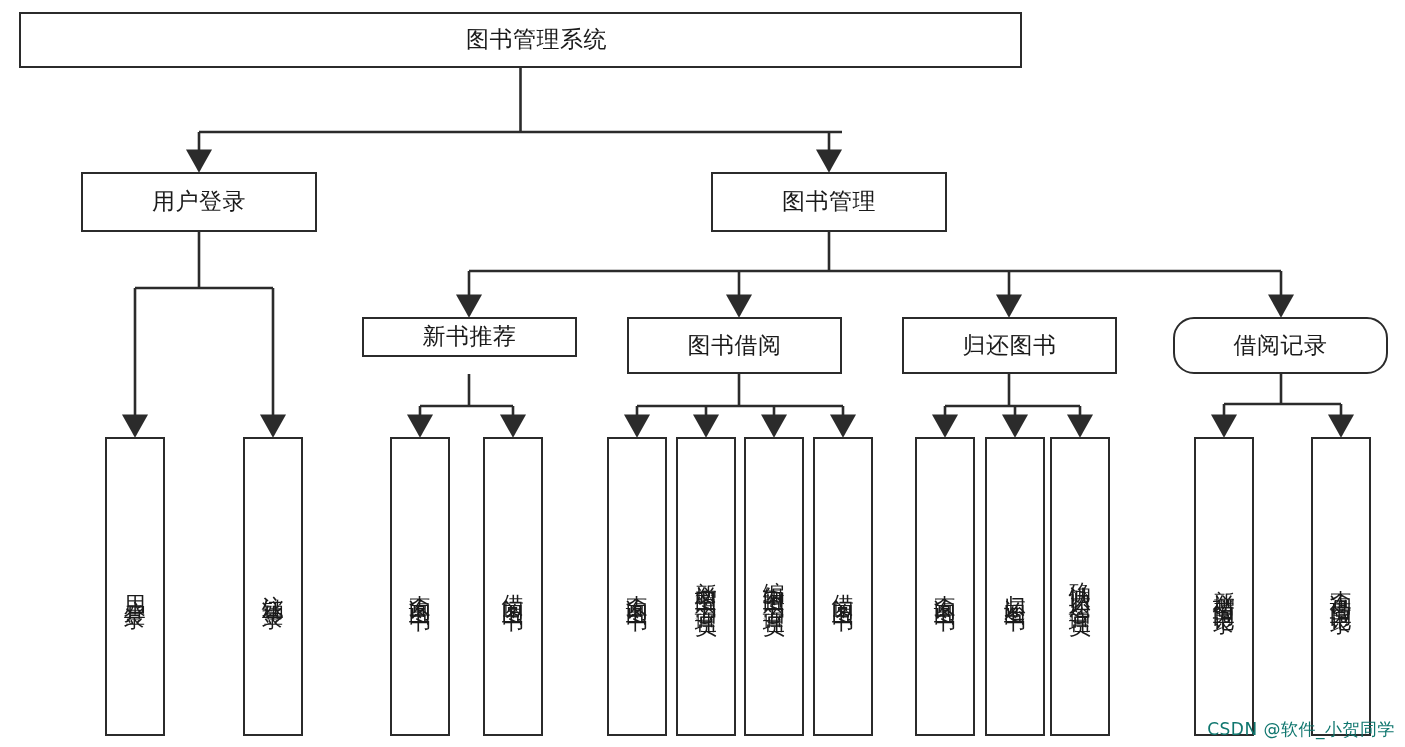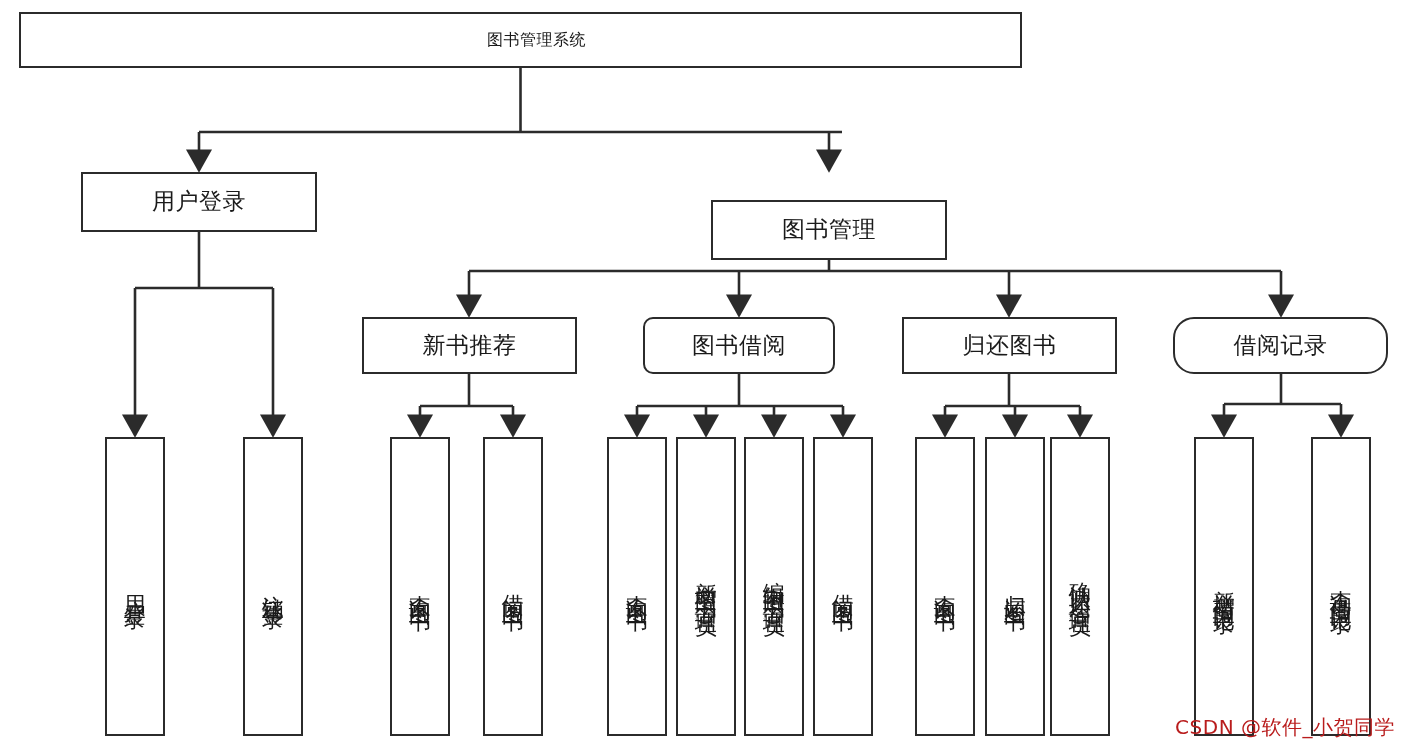--- a/index.html
+++ b/index.html
@@ -33,21 +33,21 @@
     display: block;
     text-align: center;
     line-height: 1.18;
     white-space: pre;
   }
   .node.horiz .node-label {
     font-size: 23px;
     letter-spacing: 0.5px;
   }
   .node.root .node-label {
-    font-size: 16px;
+    font-size: 23px;
     margin-left: 32px;
   }
   .node.vert {
     align-items: center;
     justify-content: center;
   }
   .node.vert .node-label {
     writing-mode: vertical-rl;
     text-orientation: upright;
     font-size: 22px;
@@ -61,22 +61,22 @@
     left: 0;
     top: 0;
     width: 1405px;
     height: 747px;
     pointer-events: none;
   }
   #watermark {
     position: absolute;
     right: 10px;
     bottom: 6px;
-    font-size: 20px;
-    color: #b91c1c;
+    font-size: 17px;
+    color: #0f766e;
     letter-spacing: 0.5px;
     white-space: nowrap;
   }
 </style>
 </head>
 <body>
 
 <div id="diagram-root">
 
   <svg id="edges" viewBox="0 0 1405 747" width="1405" height="747" xmlns="http://www.w3.org/2000/svg">
@@ -129,28 +129,28 @@
     </g>
   </svg>
 
   <div class="node root horiz" style="left:19px; top:12px; width:1003px; height:56px;">
     <span class="node-label">图书管理系统</span>
   </div>
 
   <div class="node horiz" style="left:81px; top:172px; width:236px; height:60px;">
     <span class="node-label">用户登录</span>
   </div>
-  <div class="node horiz" style="left:711px; top:172px; width:236px; height:60px;margin-top:28px;">
+  <div class="node horiz" style="left:711px; top:172px; width:236px; height:60px;">
     <span class="node-label">图书管理</span>
   </div>
 
-  <div class="node horiz" style="left:362px; top:317px; width:215px; height:57px;">
+  <div class="node horiz" style="left:362px; top:317px; width:215px; height:40px;">
     <span class="node-label">新书推荐</span>
   </div>
-  <div class="node horiz" style="left:643px; top:317px; width:192px; height:57px;border-radius:10px;">
+  <div class="node horiz" style="left:627px; top:317px; width:215px; height:57px;">
     <span class="node-label">图书借阅</span>
   </div>
   <div class="node horiz" style="left:902px; top:317px; width:215px; height:57px;">
     <span class="node-label">归还图书</span>
   </div>
   <div class="node horiz" style="left:1173px; top:317px; width:215px; height:57px;border-radius:21px;">
     <span class="node-label">借阅记录</span>
   </div>
 
   <div class="node vert" style="left:105px; top:437px; width:60px; height:299px;">

